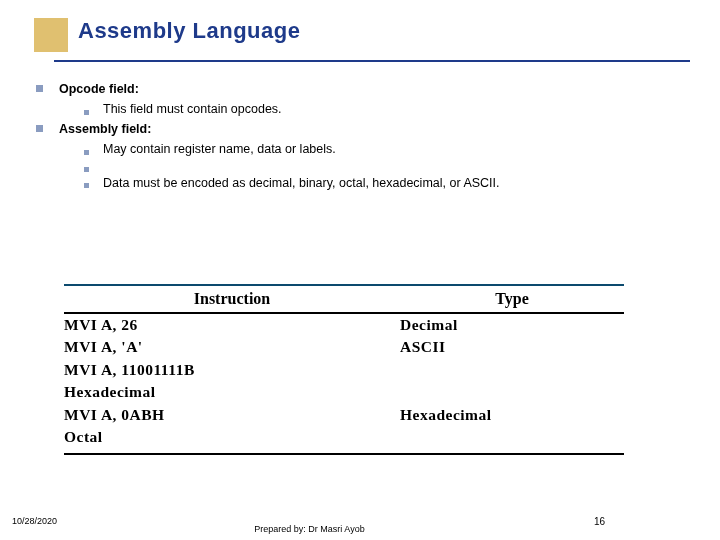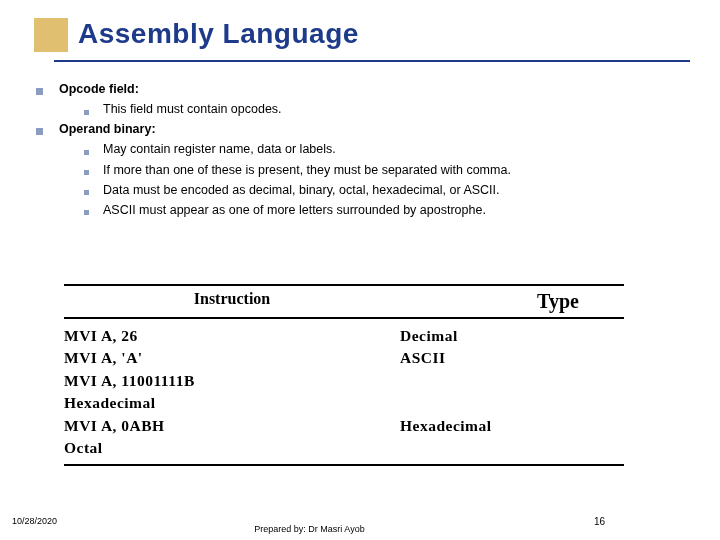--- a/index.html
+++ b/index.html
@@ -18,21 +18,21 @@
     width: 34px;
     height: 34px;
     background: #e0c070;
   }
   .title-wrap {
     position: absolute;
     left: 78px;
     top: 18px;
   }
   .title {
-    font-size: 28px;
+    font-size: 22px;
     font-weight: bold;
     color: #1e3a8a;
     letter-spacing: 0.5px;
   }
   .title-underline {
     position: absolute;
     left: 54px;
     top: 60px;
     width: 636px;
     height: 2px;
@@ -42,21 +42,21 @@
     position: absolute;
     left: 36px;
     top: 80px;
     width: 660px;
     font-size: 12.5px;
     color: #000;
     line-height: 1.45;
   }
   .lvl1 {
     display: flex;
-    align-items: center;
+    align-items: flex-start;
     margin-bottom: 2px;
   }
   .lvl2 {
     display: flex;
     align-items: center;
     margin-left: 48px;
     margin-bottom: 2px;
   }
   .bullet-lg {
     width: 7px;
@@ -77,29 +77,28 @@
   .bold { font-weight: bold; }
 
   .table-wrap {
     position: absolute;
     left: 64px;
     top: 284px;
     width: 560px;
     font-family: Georgia, 'Times New Roman', serif;
   }
   .t-head {
-    border-top: 2px solid #000000;
+    border-top: 2px solid #0c4a6e;
     border-bottom: 2px solid #000;
     display: flex;
     padding: 4px 0;
-    gap: 46px;
   }
   .t-head .col1 { flex: 0 0 60%; text-align: center; font-weight: bold; font-size: 16px; }
-  .t-head .col2 { flex: 0 0 40%; text-align: center; font-weight: bold; font-size: 20px; }
-  .t-body { padding-top: 6px; }
+  .t-head .col2 { flex: 0 0 40%; text-align: center; font-weight: bold; font-size: 16px; }
+  .t-body { }
   .t-row { display: flex; font-weight: bold; font-size: 15.5px; line-height: 1.45; letter-spacing: 0.5px; }
   .t-row .col1 { flex: 0 0 60%; }
   .t-row .col2 { flex: 0 0 40%; }
   .t-bottom { border-top: 2px solid #000; margin-top: 4px; height: 0; }
 
   .footer {
     position: absolute;
     left: 0;
     bottom: 6px;
     width: 619px;
@@ -128,37 +127,32 @@
     <div class="bullet-lg"></div>
     <div class="bold">Opcode field:</div>
   </div>
   <div class="lvl2">
     <div class="bullet-sm"></div>
     <div>This field must contain opcodes.</div>
   </div>
 
   <div class="lvl1">
     <div class="bullet-lg"></div>
-    <div class="bold">Operand binary:</div>
+    <div class="bold">Assembly field:</div>
   </div>
   <div class="lvl2">
     <div class="bullet-sm"></div>
     <div>May contain register name, data or labels.</div>
   </div>
   <div class="lvl2">
     <div class="bullet-sm"></div>
-    <div>If more than one of these is present, they must be separated with comma.</div>
   </div>
   <div class="lvl2">
     <div class="bullet-sm"></div>
     <div>Data must be encoded as decimal, binary, octal, hexadecimal, or ASCII.</div>
-  </div>
-  <div class="lvl2">
-    <div class="bullet-sm"></div>
-    <div>ASCII must appear as one of more letters surrounded by apostrophe.</div>
   </div>
 
 </div>
 
 <div class="table-wrap">
   <div class="t-head">
     <div class="col1">Instruction</div>
     <div class="col2">Type</div>
   </div>
   <div class="t-body">

